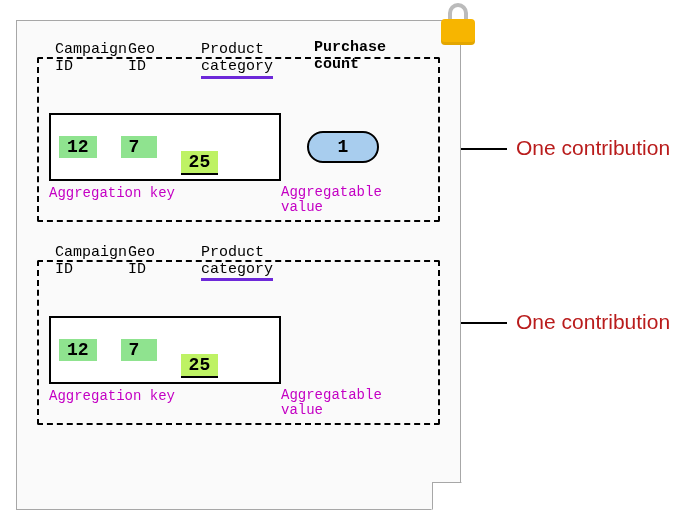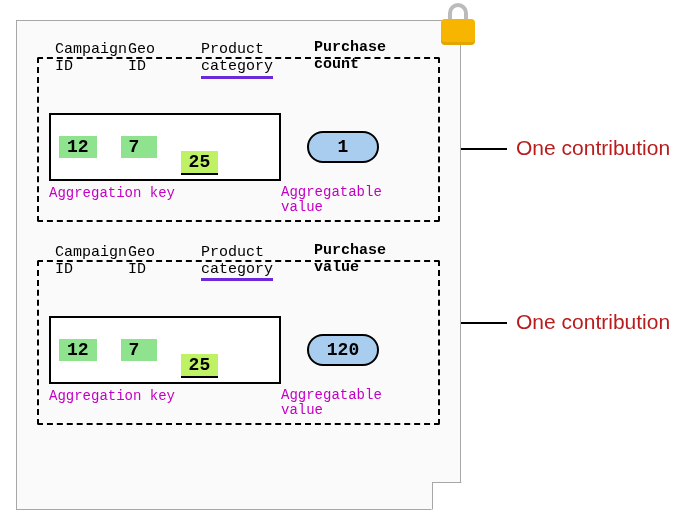--- a/index.html
+++ b/index.html
@@ -209,30 +209,28 @@
     </div>
 
     <div class="contrib">
       <div class="headers">
         <div class="hdr campaign" style="white-space:pre-line;">Campaign
 ID</div>
         <div class="hdr geo" style="white-space:pre-line;">Geo
 ID</div>
         <div class="hdr prod" style="white-space:pre-line;">Product
 category</div>
-        <div class="hdr metric">Purchase value</div>
       </div>
 
       <div class="row">
         <div class="keybox">
           <span class="chip grn">12</span>
           <span class="chip grn">7</span>
           <span class="chip yel">25</span>
         </div>
-        <div class="pill">120</div>
       </div>
 
       <div class="sublabels">
         <div class="sub-key">Aggregation key</div>
         <div class="sub-val" style="white-space:pre-line;">Aggregatable
 value</div>
       </div>
     </div>
 
   </div>

